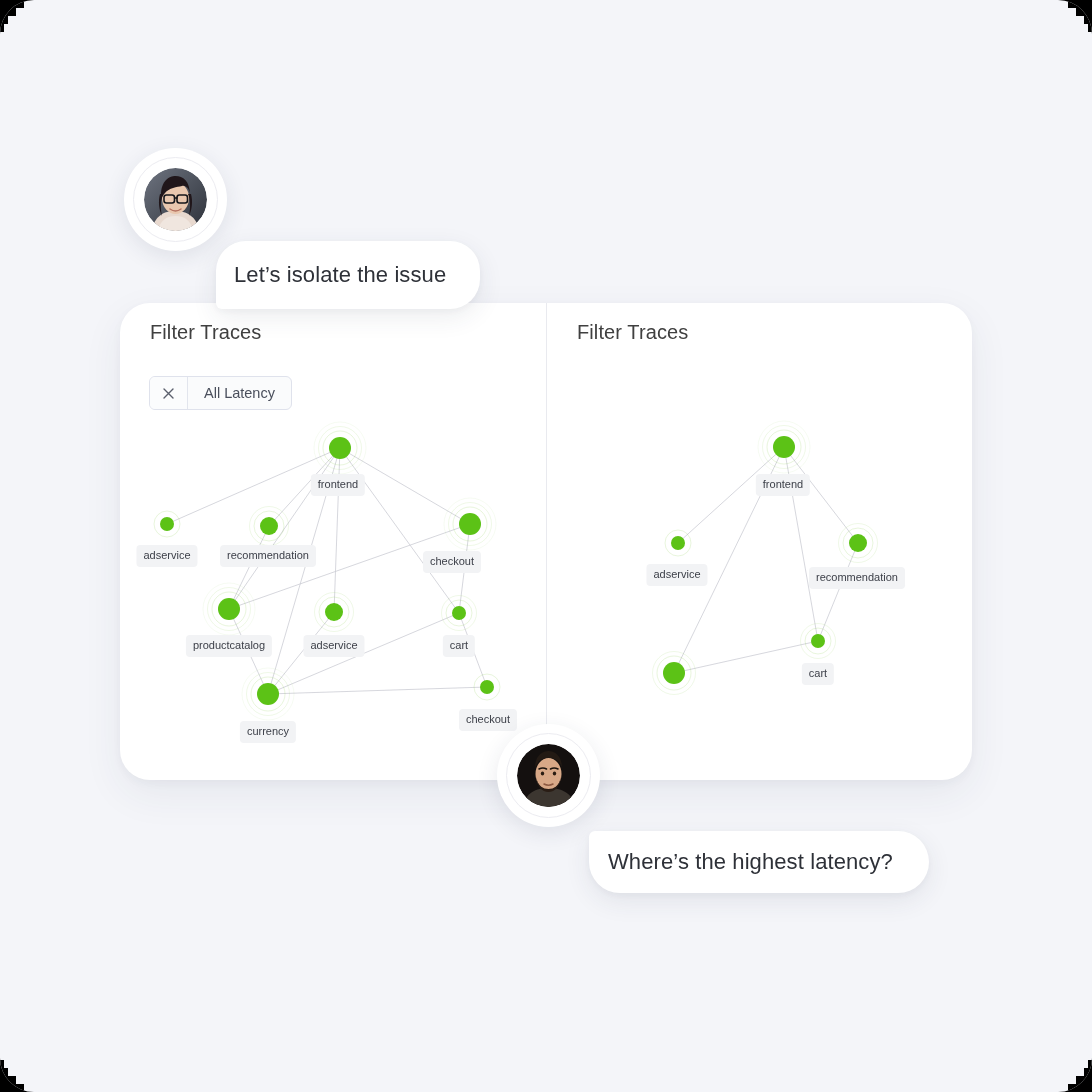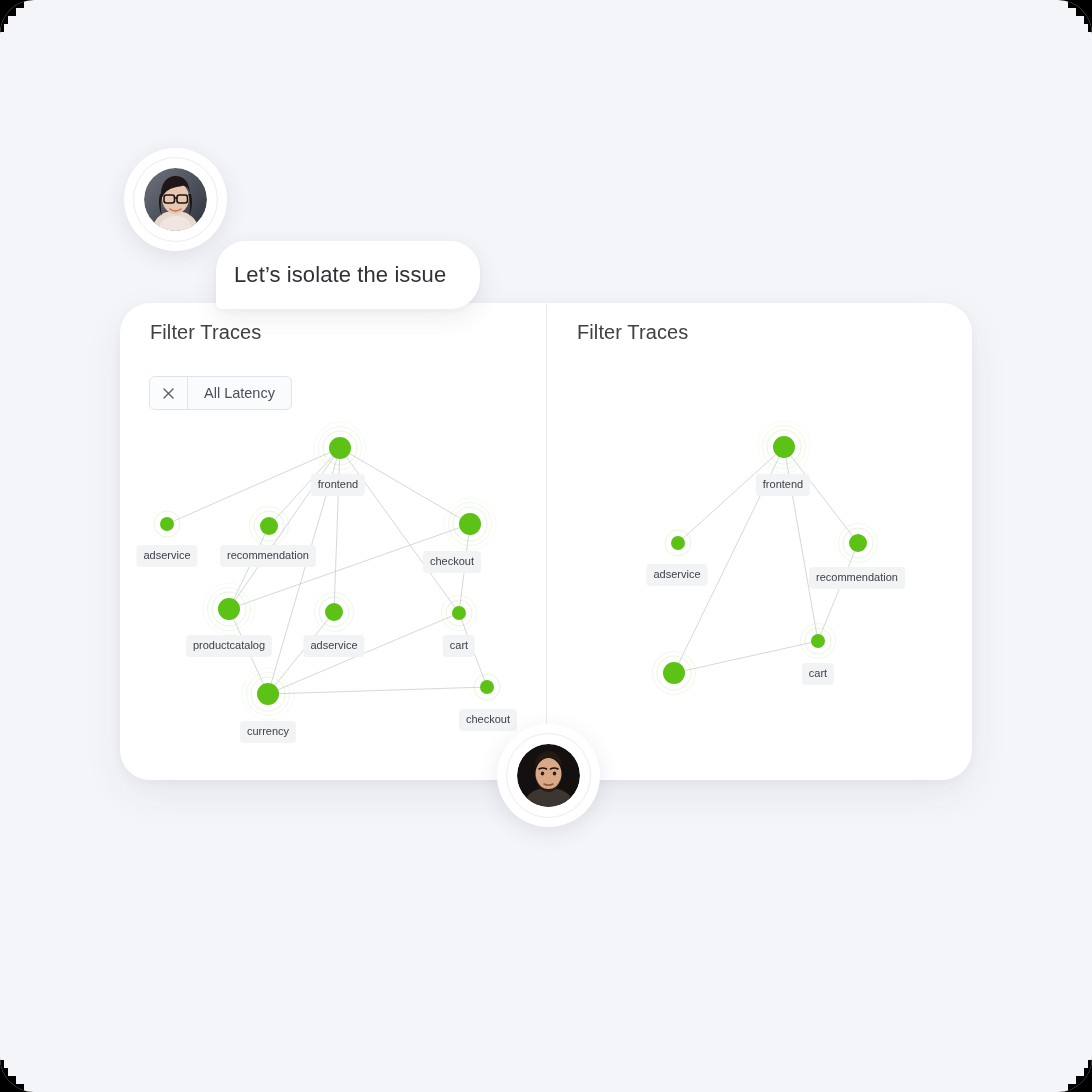--- a/index.html
+++ b/index.html
@@ -344,20 +344,23 @@
           <path d="M22 25 q4 -2 7.5 0" stroke="#1d140f" stroke-width="1.6" fill="none" stroke-linecap="round"></path>
           <path d="M33.5 25 q3.5 -2 7.5 0" stroke="#1d140f" stroke-width="1.6" fill="none" stroke-linecap="round"></path>
           <ellipse cx="25.5" cy="29.5" rx="1.7" ry="1.9" fill="#2a1c12"></ellipse>
           <ellipse cx="37.5" cy="29.5" rx="1.7" ry="1.9" fill="#2a1c12"></ellipse>
           <path d="M27 40 q4.5 2.5 9 0" stroke="#8e5a42" stroke-width="1.5" fill="none" stroke-linecap="round"></path>
         </g>
       </svg>
     </div>
   </div>
 
+  <div class="bubble bubble-b">
+    <span>Where’s the highest latency?</span>
+  </div>
 
   <div class="corner c-tl">
     <span style="left:0;top:0;width:24px;height:8px;"></span>
     <span style="left:0;top:8px;width:16px;height:8px;"></span>
     <span style="left:0;top:16px;width:8px;height:8px;"></span>
     <span style="left:0;top:24px;width:4px;height:8px;"></span>
   </div>
   <div class="corner c-tr">
     <span style="left:0;top:0;width:24px;height:8px;"></span>
     <span style="left:0;top:8px;width:16px;height:8px;"></span>

